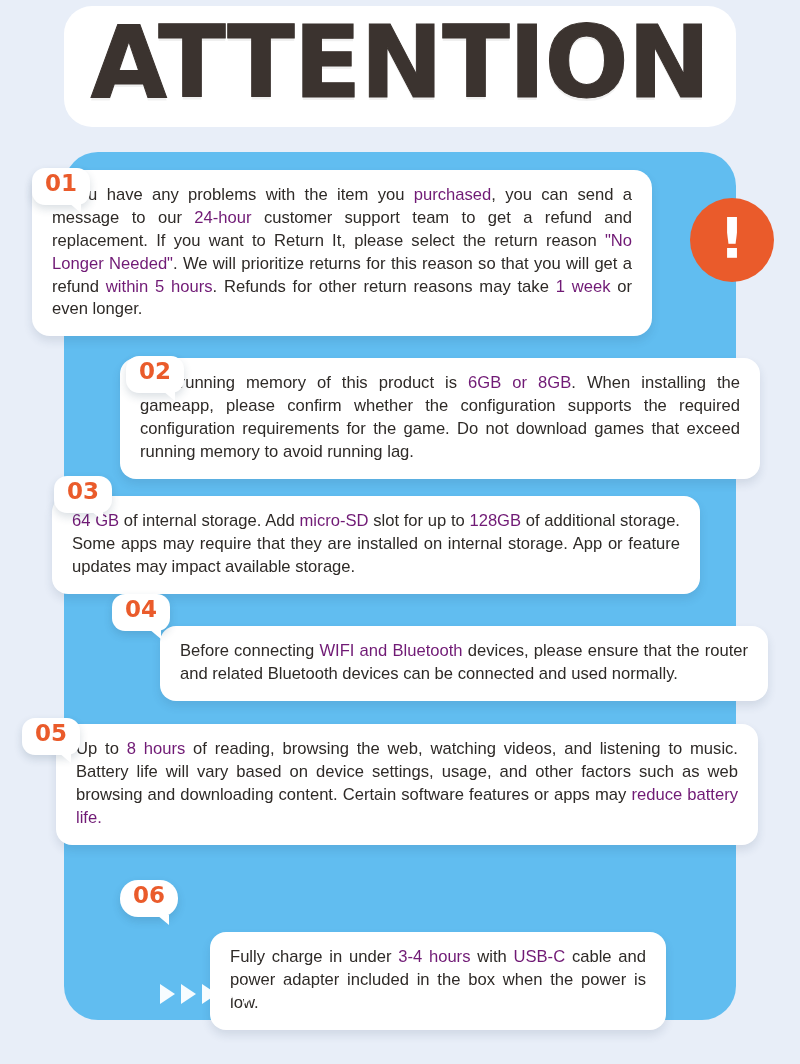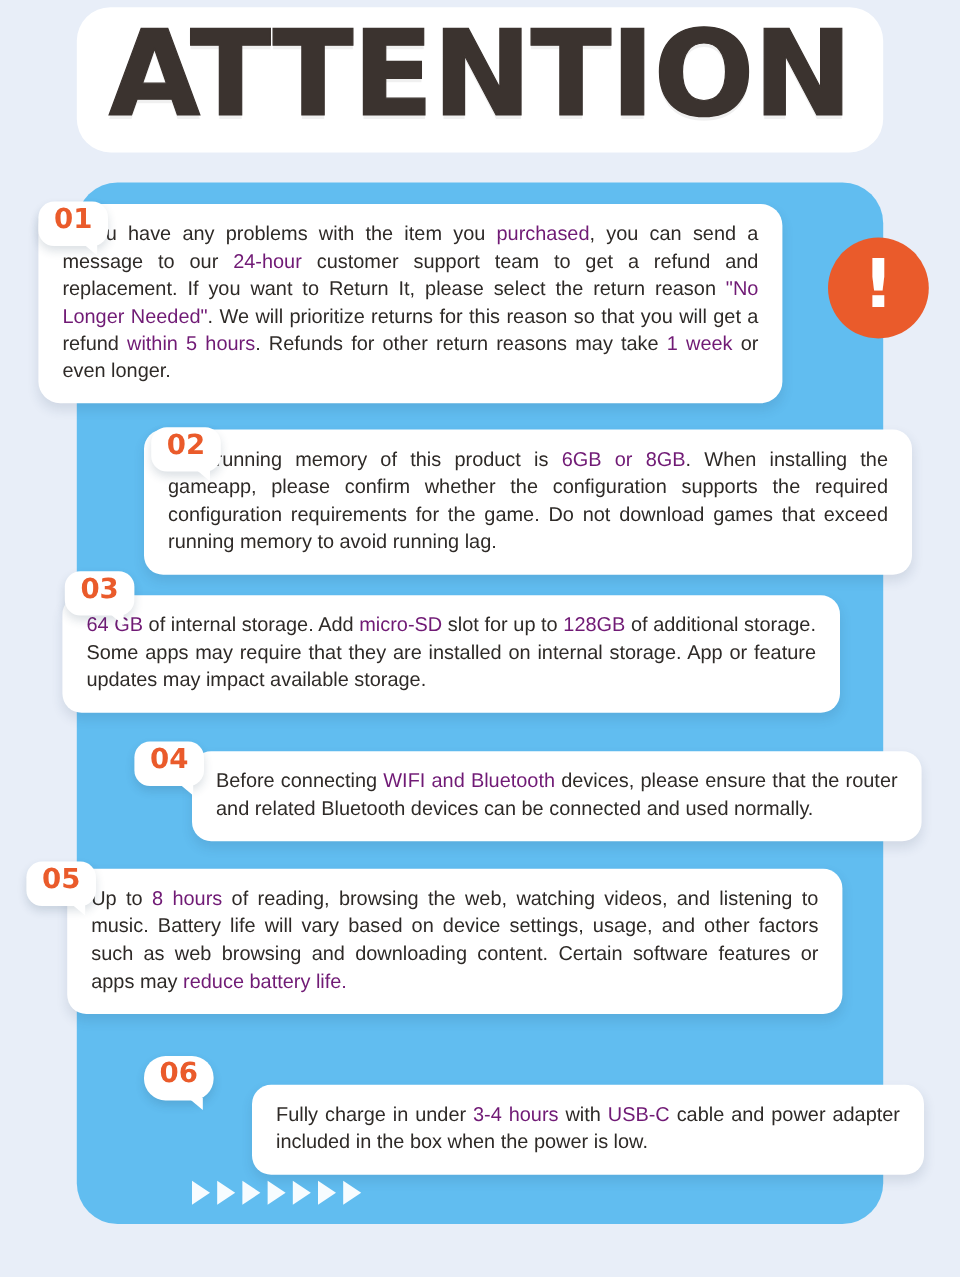--- a/index.html
+++ b/index.html
@@ -124,26 +124,26 @@
   #item01 .bubble { border-radius: 18px 18px 18px 18px; }
   #num01  { left: 32px;  top: 168px; }
 
   #item02 { left: 120px; top: 358px; width: 640px; }
   #num02  { left: 126px; top: 356px; text-align: center; }
 
   #item03 { left: 52px;  top: 496px; width: 648px; }
   #num03  { left: 54px;  top: 476px; }
 
   #item04 { left: 160px; top: 626px; width: 608px; }
-  #num04  { left: 112px; top: 618px; }
-
-  #item05 { left: 56px;  top: 724px; width: 646px; }
+  #num04  { left: 112px; top: 594px; }
+
+  #item05 { left: 56px;  top: 724px; width: 702px; }
   #num05  { left: 22px;  top: 718px; }
 
-  #item06 { left: 210px; top: 904px; width: 560px; }
+  #item06 { left: 210px; top: 932px; width: 456px; }
   #num06  { left: 120px; top: 880px; border-radius: 18px; }
 
   
   .arrows {
     position: absolute;
     left: 160px;
     top: 984px;
     z-index: 22;
     display: flex;
     gap: 6px;

